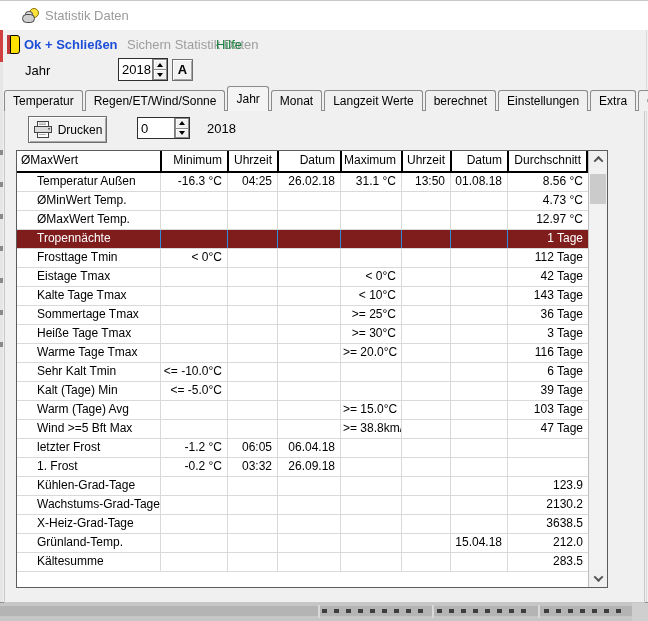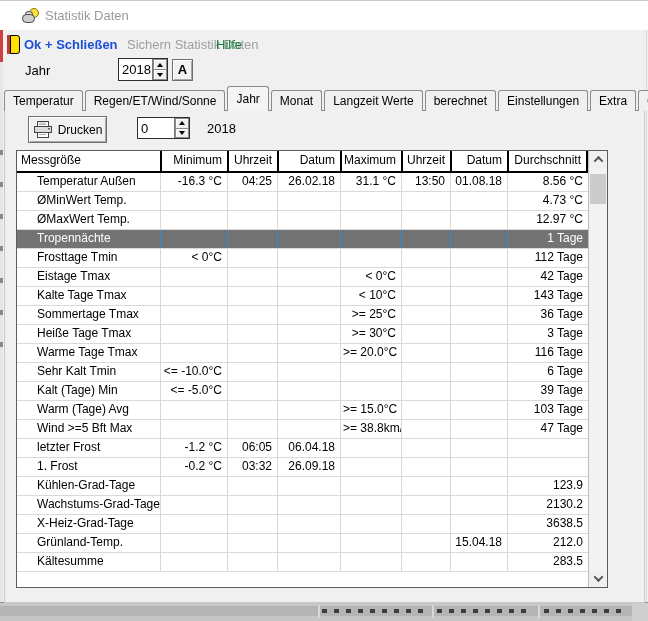--- a/index.html
+++ b/index.html
@@ -93,21 +93,21 @@
   .grid-header { display:flex; width:571px; height:22px; border-bottom:2px solid #000; background:#fff; }
   .hcell { height:100%; line-height:19px; text-align:right; padding:0 5px 0 2px;
     border-left:2px solid #000; white-space:nowrap; overflow:hidden; }
   .hcell.c0 { border-left:none; text-align:left; padding-left:4px; }
   .hcell.c7 { border-right:2px solid #000; }
   .grid-body { width:571px; }
   .row { display:flex; width:571px; height:19px; border-bottom:1px solid #d9d9d9; background:#fff; }
   .cell { height:100%; line-height:17px; text-align:right; padding:0 5px 0 2px;
     border-left:1px solid #d9d9d9; white-space:nowrap; overflow:hidden; }
   .cell.c0 { border-left:none; text-align:left; padding-left:20px; }
-  .row.selected { background:#737373; color:#fff; }
+  .row.selected { background:#7f1d1d; color:#fff; }
   .row.selected .cell { border-left-color:#2f8cdd; }
   .c0{width:143px} .c1{width:67px} .c2{width:50px} .c3{width:63px}
   .c4{width:61px} .c5{width:49px} .c6{width:57px} .c7{width:81px}
 
   
   .vscroll { position:absolute; right:0; top:0; width:19px; height:100%;
     background:#f2f2f2; border-left:1px solid #bdbdbd; }
   .sb-btn { position:absolute; left:0; width:18px; height:17px; background:#f0f0f0;
     display:flex; align-items:center; justify-content:center; }
   .sb-up { top:0; }
@@ -192,21 +192,21 @@
       </div>
     <div class="spinbtn">
         <span class="tri-down"></span>
       </div>
   </div>
 </div>
 <span class="toolbar-year">2018</span>
 
 <div class="grid">
   <div class="grid-header" id="grid-header">
-      <div class="hcell c0">Messgröße</div>
+      <div class="hcell c0">ØMaxWert</div>
       <div class="hcell c1">Minimum</div>
       <div class="hcell c2">Uhrzeit</div>
       <div class="hcell c3">Datum</div>
       <div class="hcell c4">Maximum</div>
       <div class="hcell c5">Uhrzeit</div>
       <div class="hcell c6">Datum</div>
       <div class="hcell c7">Durchschnitt</div>
     </div>
   <div class="grid-body" id="grid-body">
       <div class="row">

